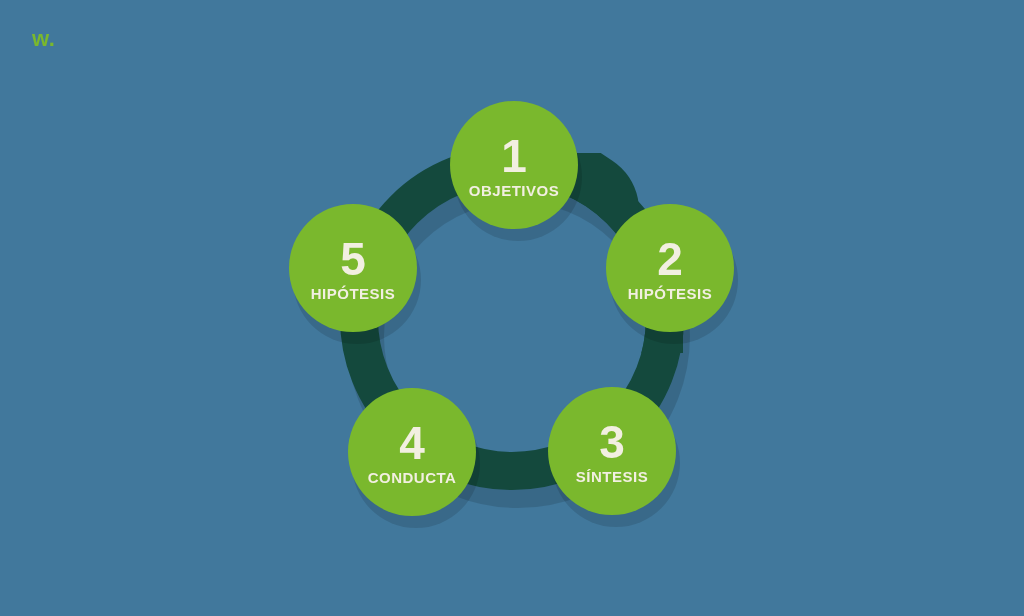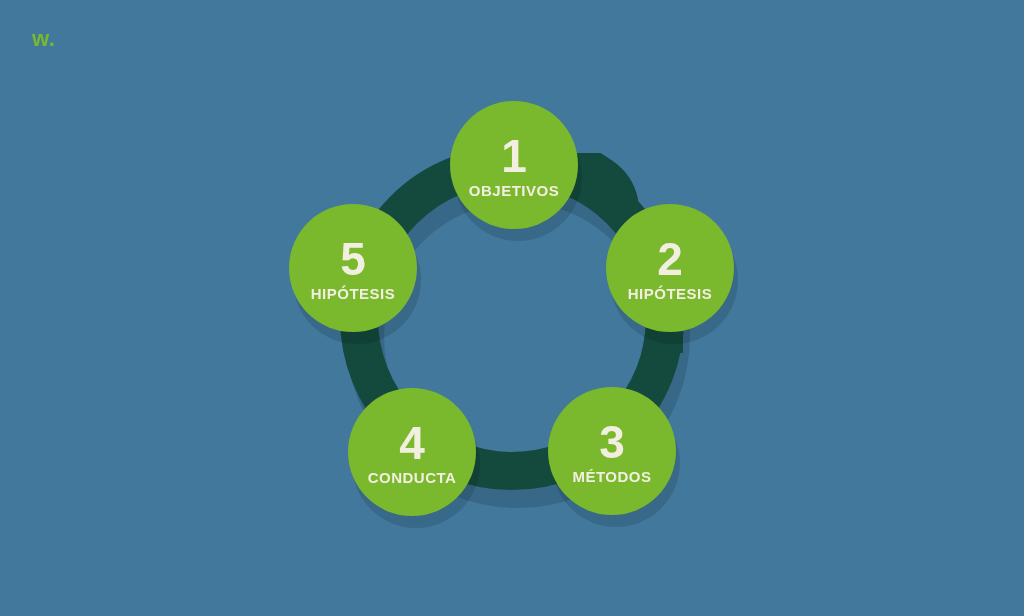--- a/index.html
+++ b/index.html
@@ -77,21 +77,21 @@
     <span class="lbl">OBJETIVOS</span>
   </div>
 
   <div class="step s2">
     <span class="num">2</span>
     <span class="lbl">HIPÓTESIS</span>
   </div>
 
   <div class="step s3">
     <span class="num">3</span>
-    <span class="lbl">MÉTODOS</span>
+    <span class="lbl">SÍNTESIS</span>
   </div>
 
   <div class="step s4">
     <span class="num">4</span>
     <span class="lbl">CONDUCTA</span>
   </div>
 
   <div class="step s5">
     <span class="num">5</span>
     <span class="lbl">HIPÓTESIS</span>

